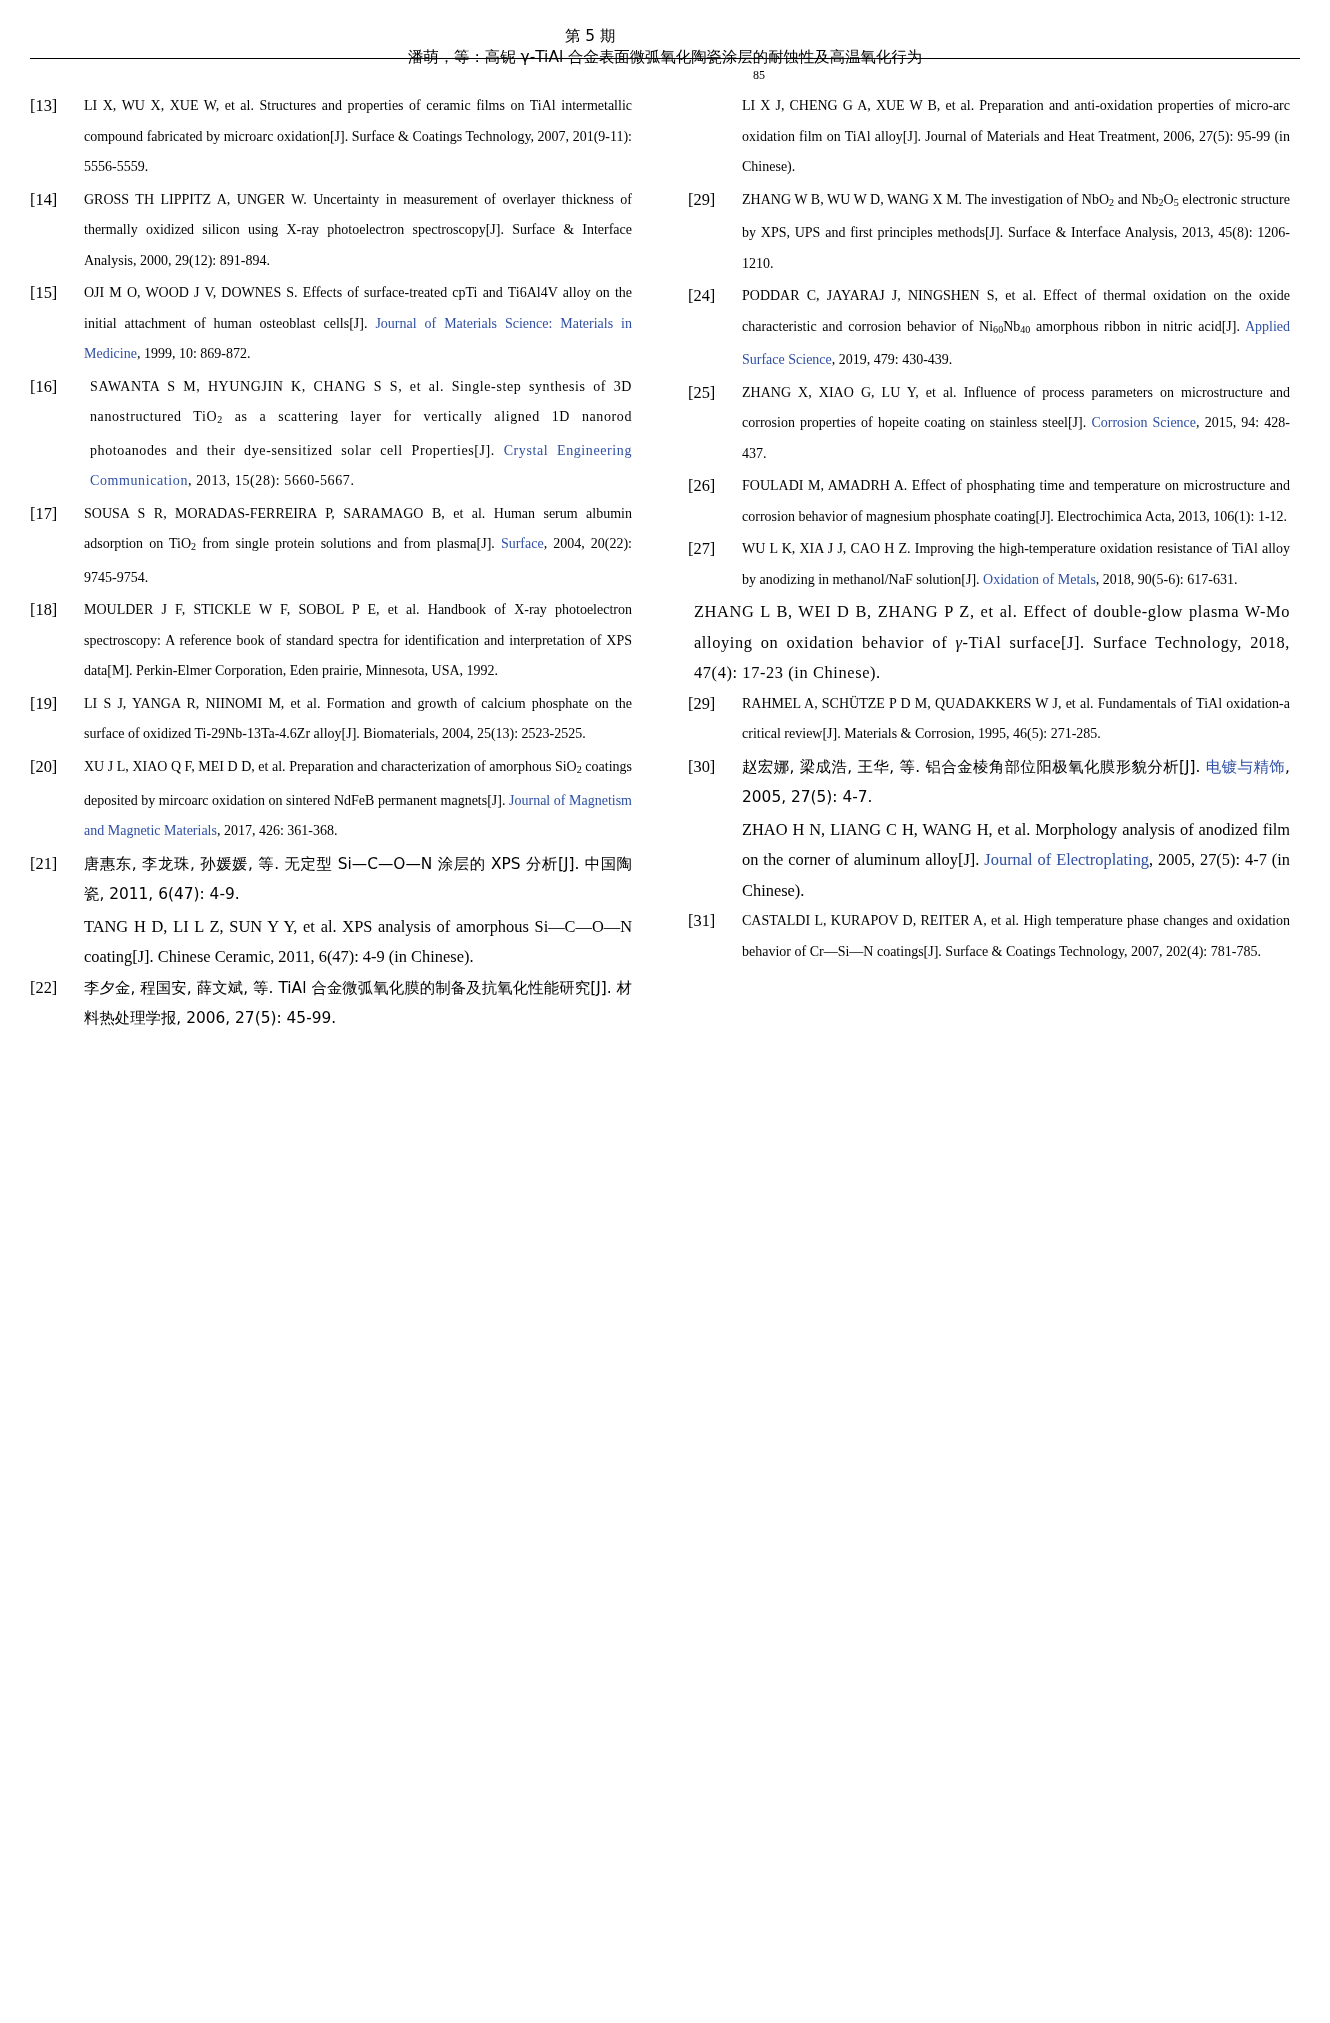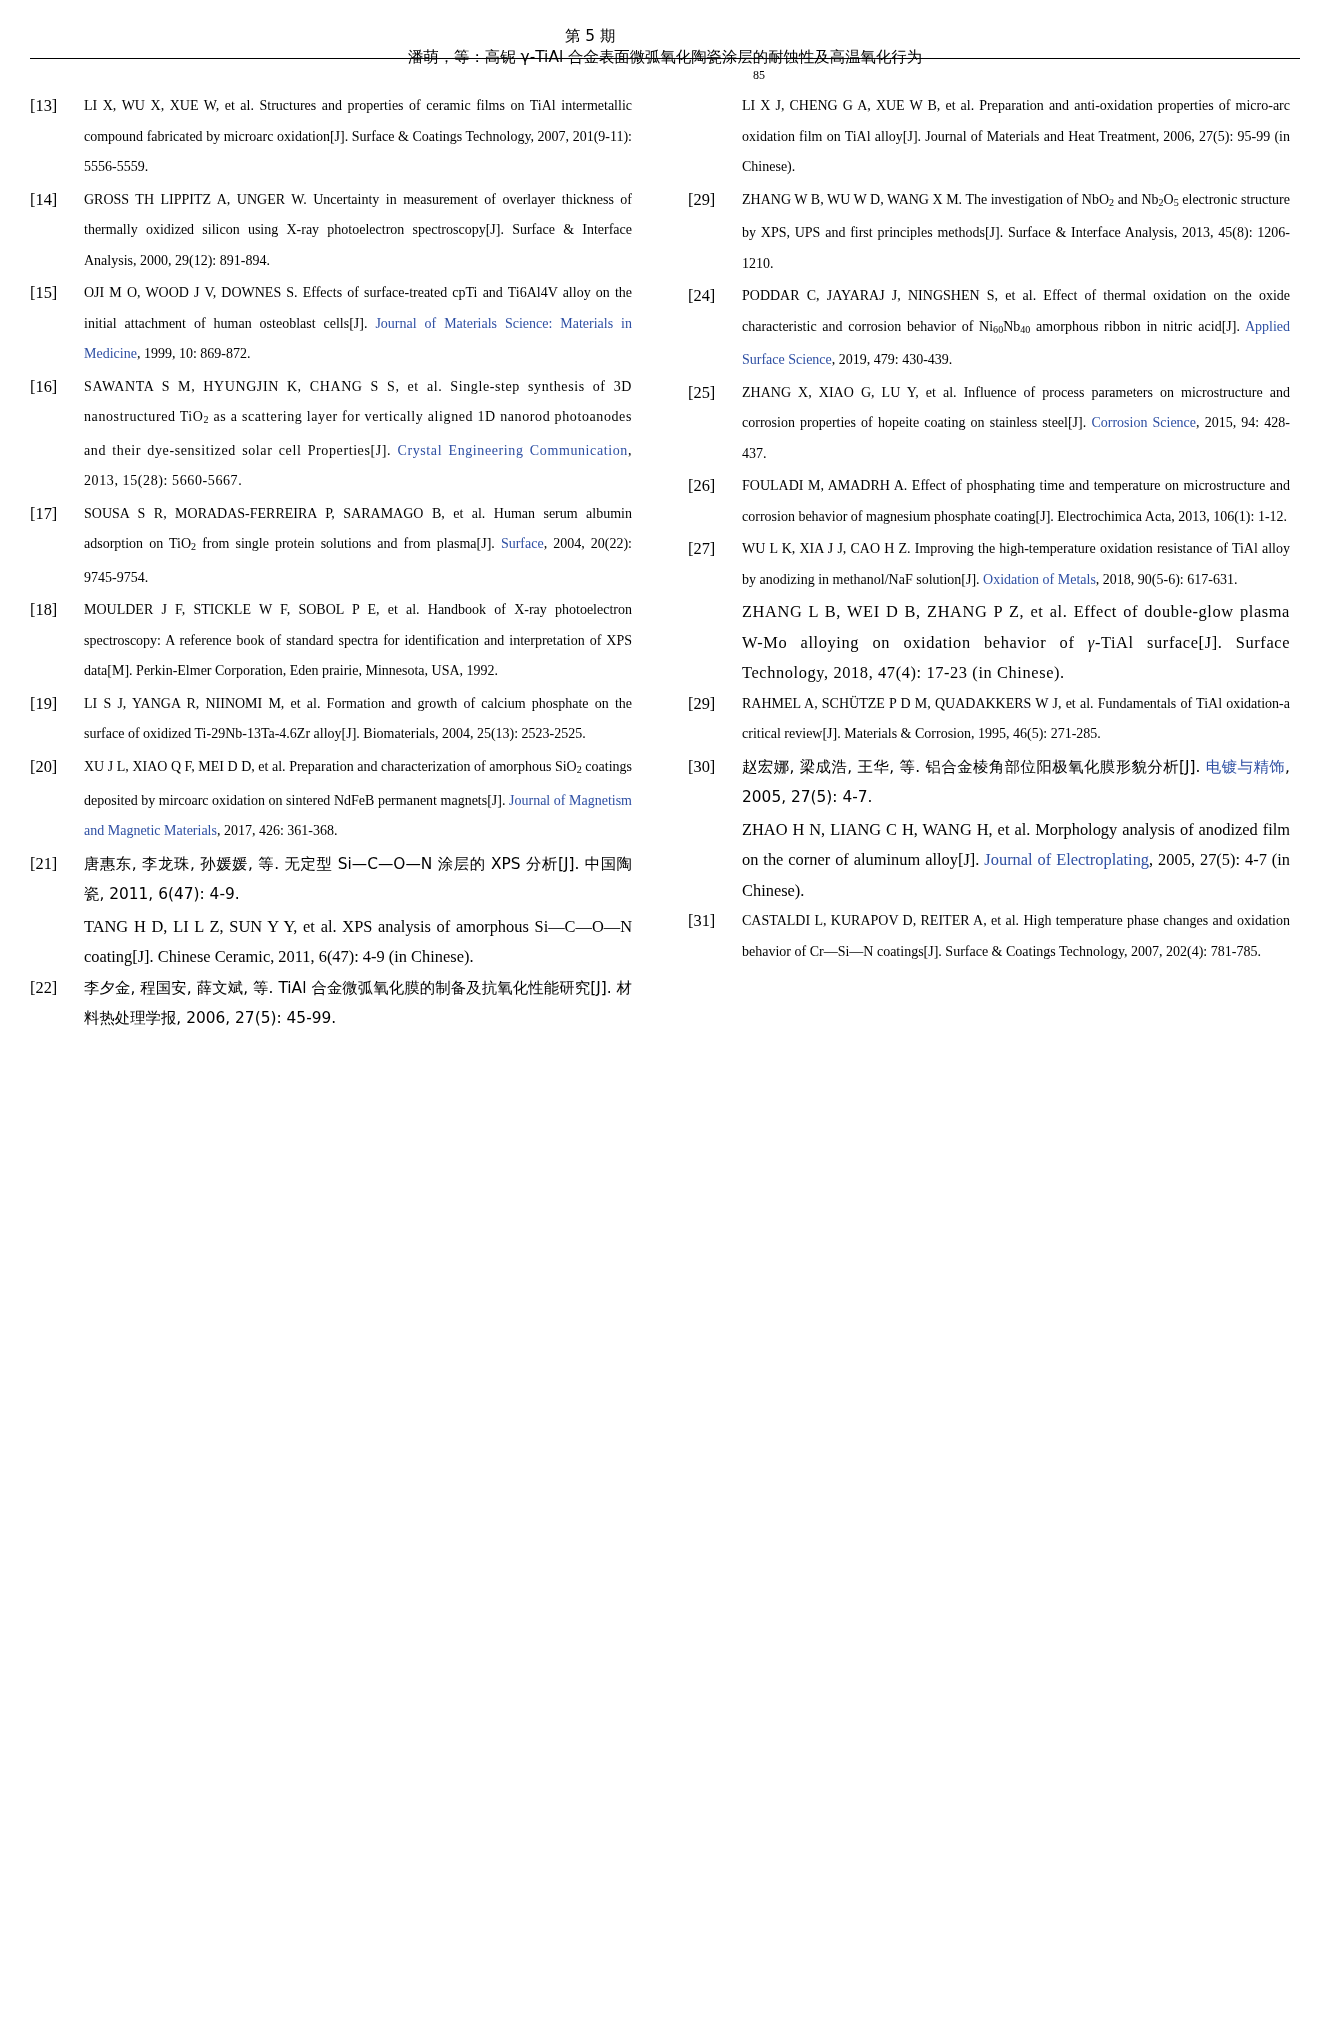--- a/index.html
+++ b/index.html
@@ -101,21 +101,21 @@
   }
   .jt {
     color: #2e4fa3;
   }
   .zh {
     font-family: "DejaVu Sans", "Liberation Sans", sans-serif;
     font-size: 15.4px;
   }
   sub { font-size: 0.72em; vertical-align: -0.22em; }
   i { font-style: italic; }
-  .spaced { letter-spacing: 0.6px; }
+  .spaced { letter-spacing: 0.6px; margin-left: 6px; }
 </style>
 </head>
 <body>
 
 <div class="page">
 
   <div class="header">
     <span class="hd-left zh">第 5 期</span>
     <span class="hd-center zh">潘萌，等：高铌 γ-TiAl 合金表面微弧氧化陶瓷涂层的耐蚀性及高温氧化行为</span>
     <span class="hd-right">85</span>

